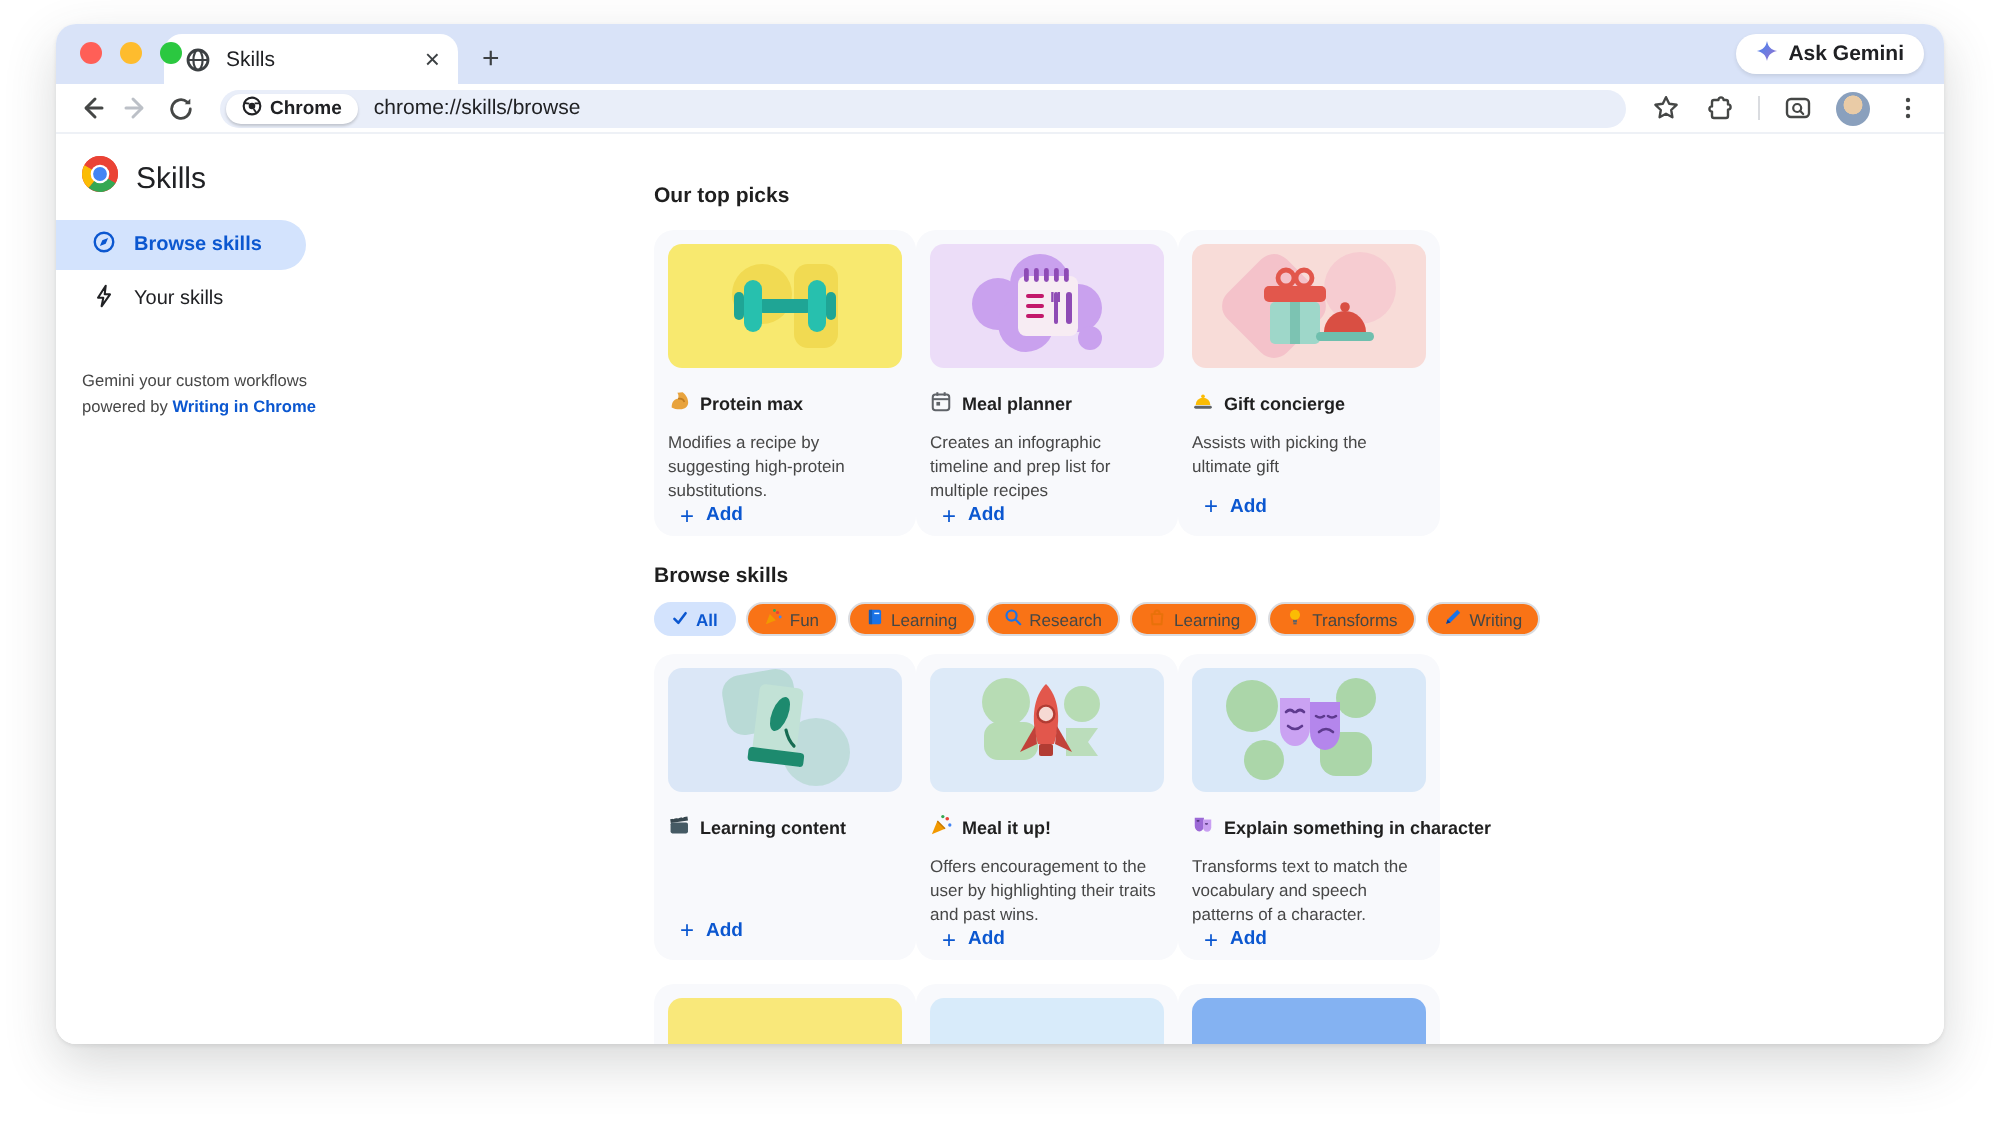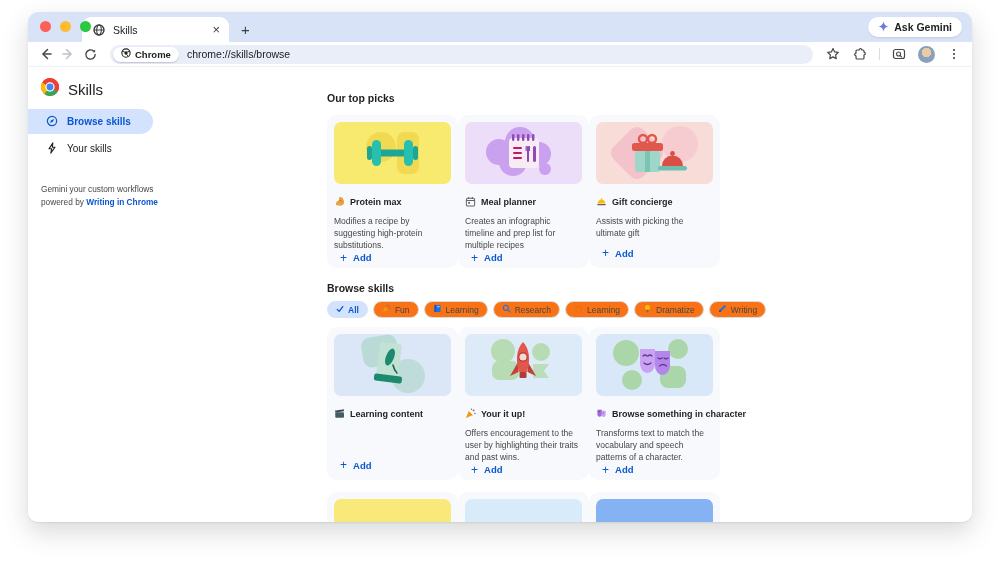--- a/index.html
+++ b/index.html
@@ -376,21 +376,21 @@
                 <path d="M3.6 3.4V2.8a1.4 1.4 0 0 1 2.8 0v.6" fill="none" stroke="#e8710a" stroke-width="1.1"></path>
               </svg></span>
           <span>Learning</span>
         </span>
         <span class="chip">
           <span><svg width="9" height="9" viewBox="0 0 10 10">
                 <circle cx="5" cy="3.8" r="2.8" fill="#fbbc04"></circle>
                 <rect x="3.9" y="6.6" width="2.2" height="1.4" fill="#5f6368"></rect>
                 <rect x="4.1" y="8.2" width="1.8" height="0.9" fill="#5f6368"></rect>
               </svg></span>
-          <span>Dramatize</span>
+          <span>Transforms</span>
         </span>
         <span class="chip">
           <span><svg width="9" height="9" viewBox="0 0 10 10">
                 <path d="M1.2 8.8 2 6.4 7.4 1l1.6 1.6L3.6 8z" fill="#1a73e8"></path>
                 <path d="M1.2 8.8 2 6.4l1.6 1.6z" fill="#0b3d91"></path>
               </svg></span>
           <span>Writing</span>
         </span>
       </div>
 
@@ -443,21 +443,21 @@
           <div class="card-title-row">
             <span>
               <svg width="11" height="11" viewBox="0 0 12 12">
                   <path d="M1 11 4 3.8 8.2 8z" fill="#f29900"></path>
                   <path d="M4 3.8 8.2 8" stroke="#c77800" stroke-width="0.8"></path>
                   <circle cx="9.4" cy="2.6" r="1" fill="#ea4335"></circle>
                   <circle cx="10.8" cy="6" r="0.9" fill="#4285f4"></circle>
                   <circle cx="7" cy="1.4" r="0.9" fill="#34a853"></circle>
                 </svg>
             </span>
-            <span class="card-title">Your it up!</span>
+            <span class="card-title">Meal it up!</span>
           </div>
           <div class="card-desc">Offers encouragement to the user by highlighting their traits and past wins.</div>
           <div class="card-add">
             <span class="add-plus">+</span>
             <span>Add</span>
           </div>
         </div>
 
         <div class="card">
           <div class="card-art">
@@ -476,21 +476,21 @@
             </svg>
           </div>
           <div class="card-title-row">
             <span>
               <svg width="11" height="11" viewBox="0 0 12 12">
                   <path d="M1.5 2h5v4.5a2.5 3 0 0 1-5 0z" fill="#9c6ad6"></path>
                   <path d="M6 3h4.5v4.5a2.3 2.8 0 0 1-4.5 0z" fill="#c9a0f2"></path>
                   <path d="M2.6 4q.7-.6 1.4 0M7.2 5.2q.7.5 1.4 0" stroke="#4a2d73" stroke-width="0.7" fill="none"></path>
                 </svg>
             </span>
-            <span class="card-title">Browse something in character</span>
+            <span class="card-title">Explain something in character</span>
           </div>
           <div class="card-desc">Transforms text to match the vocabulary and speech patterns of a character.</div>
           <div class="card-add">
             <span class="add-plus">+</span>
             <span>Add</span>
           </div>
         </div>
       </div>
 
       <div class="cards-row partial">

